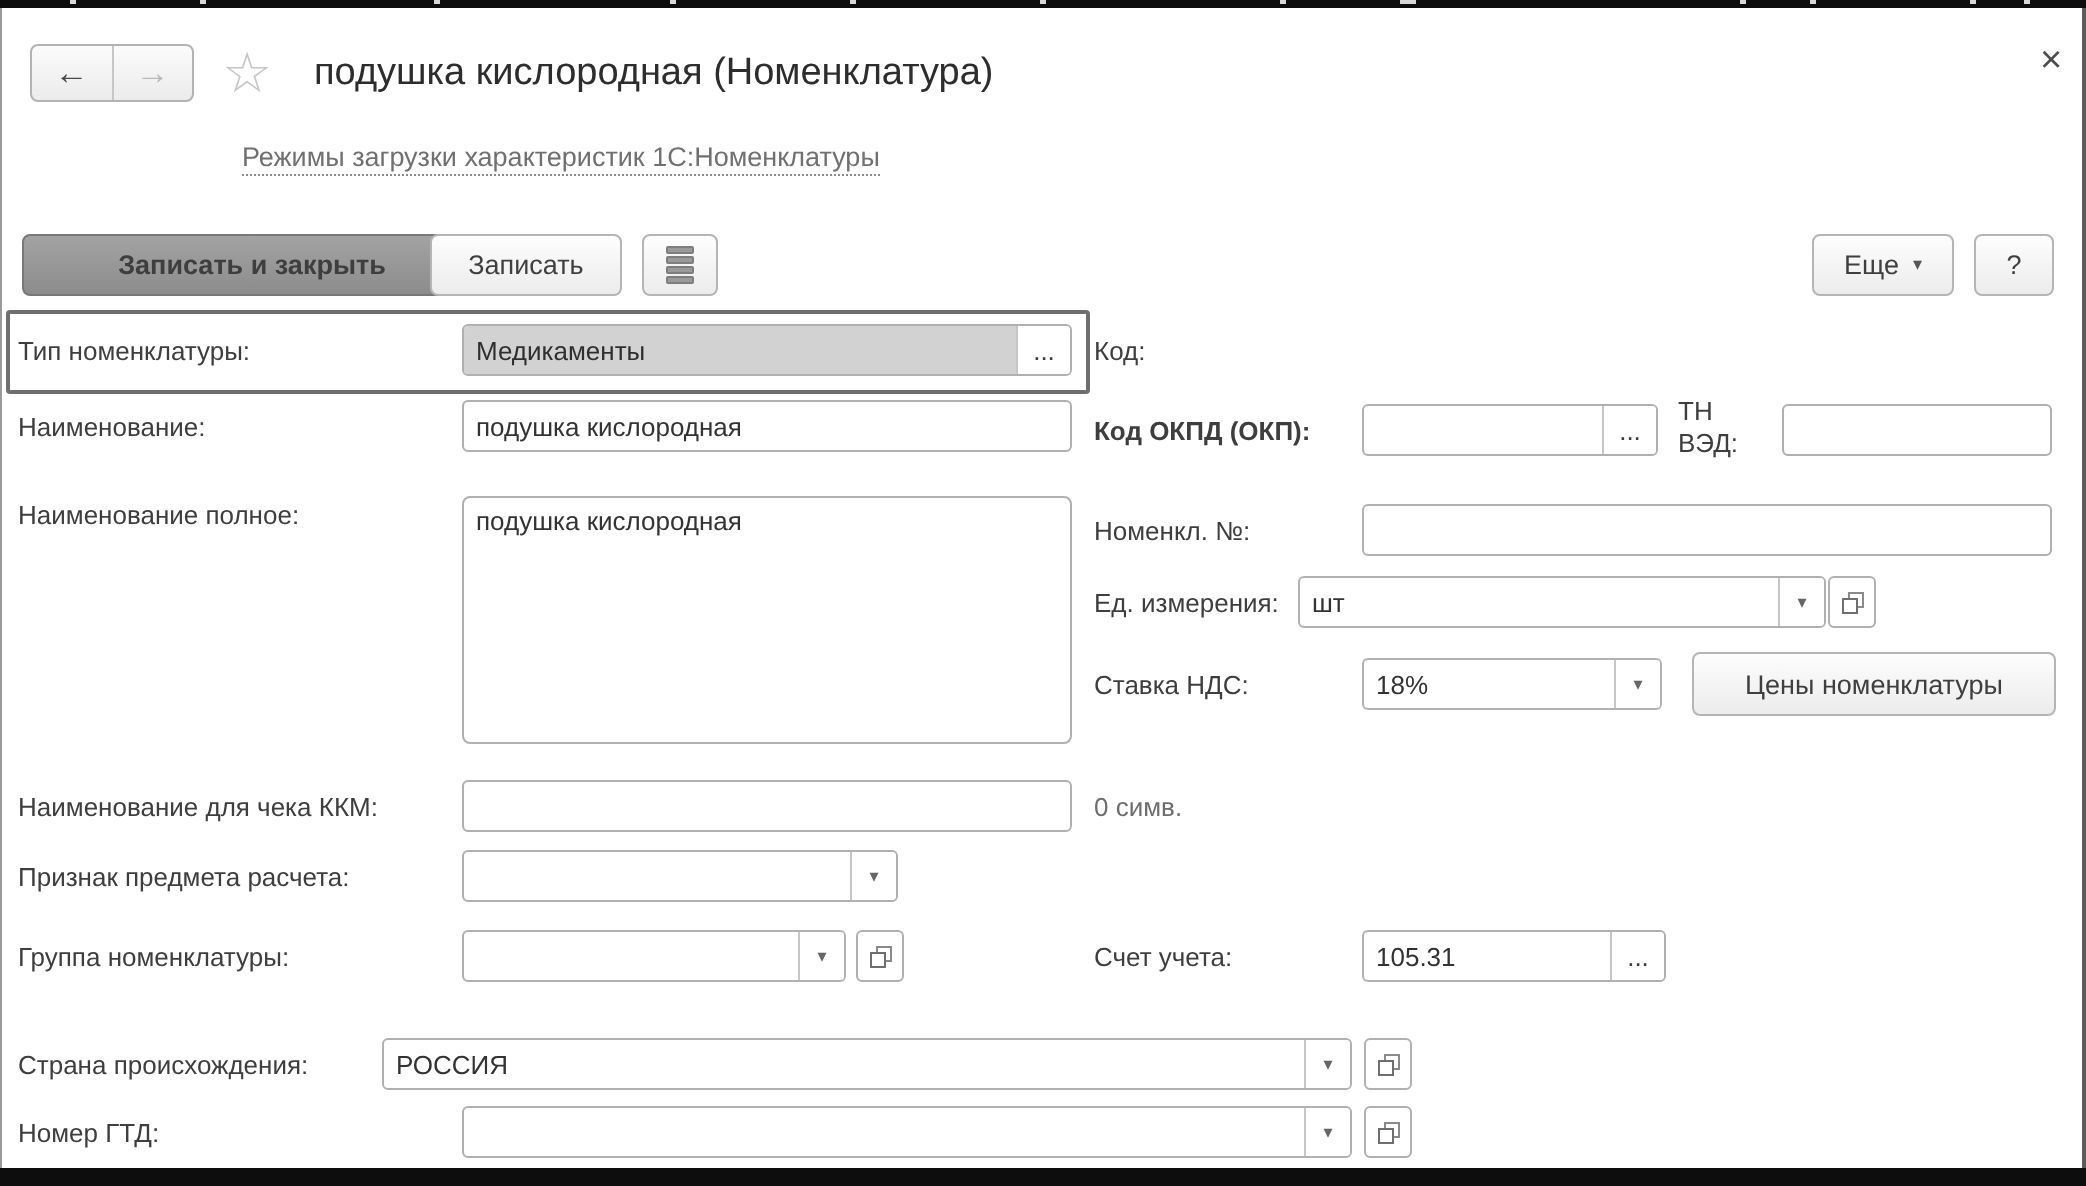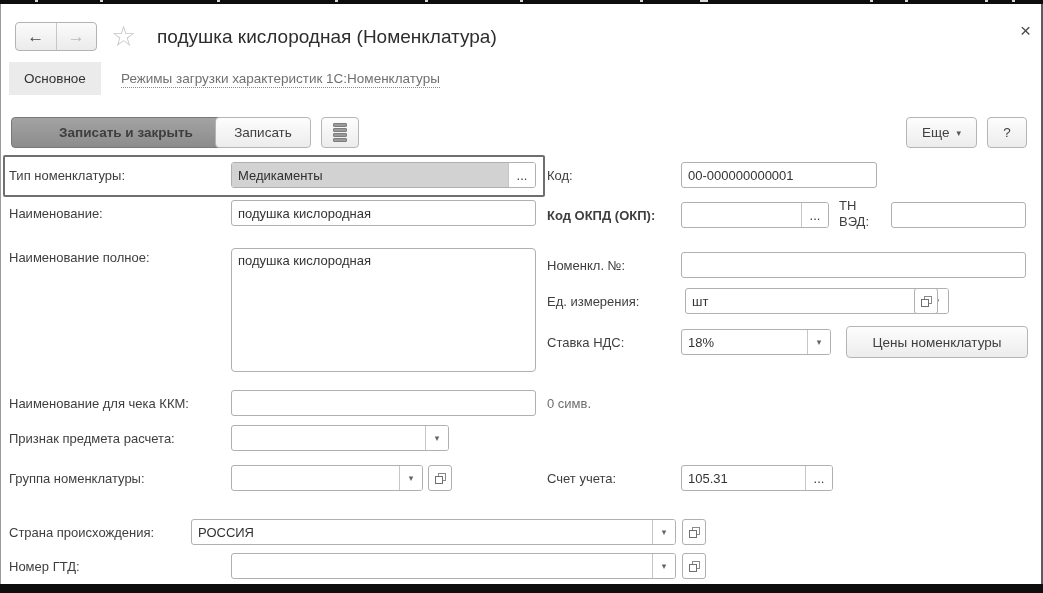--- a/index.html
+++ b/index.html
@@ -61,21 +61,20 @@
         <span>←</span>
       </div>
     <div class="navbtn fwd">
         <span>→</span>
       </div>
   </div>
   <div class="star">☆</div>
   <div class="title">подушка кислородная (Номенклатура)</div>
   <div class="close">×</div>
 
-  <div class="tab">Основное</div>
   <div class="navlink">Режимы загрузки характеристик 1С:Номенклатуры</div>
 
   <div class="btn primary" style="left:10px;top:117px;width:230px;height:31px;">Записать и закрыть</div>
   <div class="btn" style="left:214px;top:117px;width:96px;height:31px;">Записать</div>
   <div class="btn" style="left:320px;top:117px;width:38px;height:31px;">
     <span class="stack-icon">
         <i></i>
         <i></i>
         <i></i>
         <i></i>
@@ -152,43 +151,40 @@
     <input value="" style="">
     <div class="arrow-sec">
         <span>▾</span>
       </div>
   </div>
   <div class="open-btn" style="left:681px;top:553px;">
       <span class="open-glyph"></span>
     </div>
 
   <div class="label" style="left:546px;top:168px;">Код:</div>
-  <div class="field" style="left:680px;top:162px;width:196px;">
-    <input value="00-000000000001" style="">
-  </div>
 
   <div class="label" style="left:546px;top:208px;font-weight:bold;">Код ОКПД (ОКП):</div>
   <div class="field" style="left:680px;top:202px;width:148px;">
     <input value="" style="">
     <div class="sec-btn">
         <span>...</span>
       </div>
   </div>
   <div class="wraplabel" style="left:838px;top:198px;">ТН ВЭД:</div>
   <div class="field" style="left:890px;top:202px;width:135px;">
     <input value="" style="">
   </div>
 
   <div class="label" style="left:546px;top:258px;">Номенкл. №:</div>
   <div class="field" style="left:680px;top:252px;width:345px;">
     <input value="" style="">
   </div>
 
   <div class="label" style="left:546px;top:294px;">Ед. измерения:</div>
-  <div class="field" style="left:684px;top:288px;width:264px;">
+  <div class="field" style="left:648px;top:288px;width:264px;">
     <input value="шт" style="">
     <div class="arrow-sec">
         <span>▾</span>
       </div>
   </div>
   <div class="open-btn" style="left:913px;top:288px;">
       <span class="open-glyph"></span>
     </div>
 
   <div class="label" style="left:546px;top:335px;">Ставка НДС:</div>

